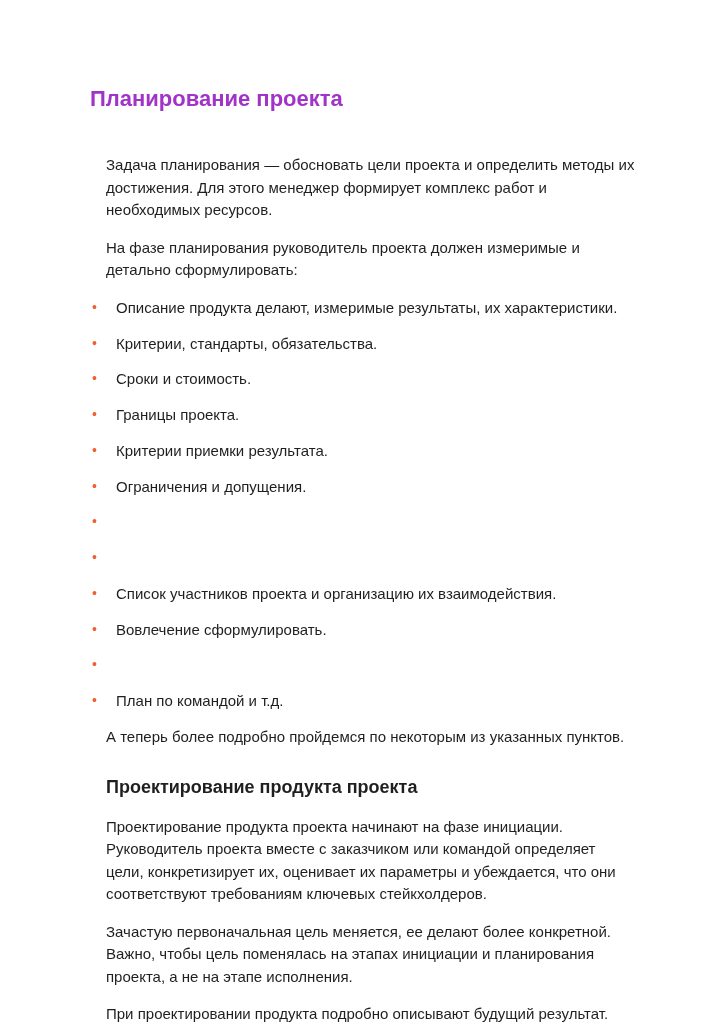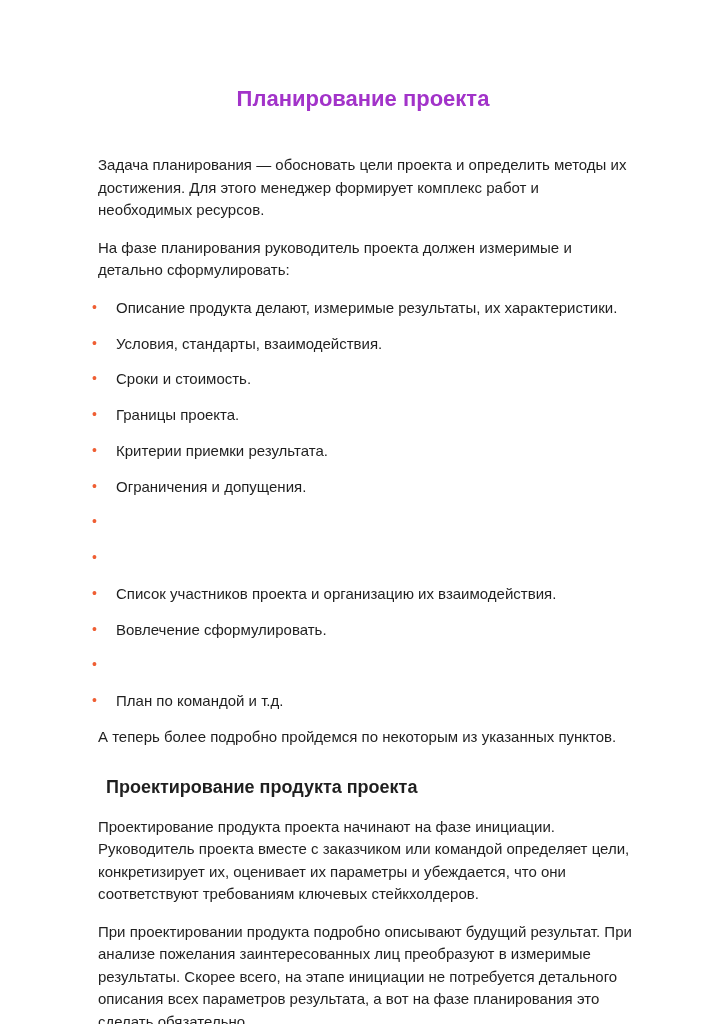--- a/index.html
+++ b/index.html
@@ -21,26 +21,25 @@
     padding: 86px 88px 60px 90px;
     font-family: "Liberation Sans", "DejaVu Sans", sans-serif;
     color: var(--text-color);
   }
   h1.doc-title {
     font-size: 22px;
     line-height: 1.2;
     font-weight: 700;
     color: var(--title-color);
     margin: 0 0 42px 0;
-    text-align: center;
   }
   p.doc-paragraph {
     font-size: 15px;
     line-height: 1.5;
-    margin: 0 0 15px 8px;
+    margin: 0 0 15px 16px;
     font-weight: 400;
   }
   ul.doc-list {
     list-style: none;
     margin: 6px 0 10px 0;
     padding: 0;
   }
   ul.doc-list li {
     display: flex;
     align-items: flex-start;
@@ -75,21 +74,21 @@
 
   <p class="doc-paragraph">На фазе планирования руководитель проекта должен измеримые и детально сформулировать:</p>
 
   <ul class="doc-list">
     <li>
       <span class="bullet-dot">•</span>
       <span>Описание продукта делают, измеримые результаты, их характеристики.</span>
     </li>
     <li>
       <span class="bullet-dot">•</span>
-      <span>Условия, стандарты, взаимодействия.</span>
+      <span>Критерии, стандарты, обязательства.</span>
     </li>
     <li>
       <span class="bullet-dot">•</span>
       <span>Сроки и стоимость.</span>
     </li>
     <li>
       <span class="bullet-dot">•</span>
       <span>Границы проекта.</span>
     </li>
     <li>
@@ -122,16 +121,17 @@
       <span>План по командой и т.д.</span>
     </li>
   </ul>
 
   <p class="doc-paragraph">А теперь более подробно пройдемся по некоторым из указанных пунктов.</p>
 
   <h2 class="section-heading">Проектирование продукта проекта</h2>
 
   <p class="doc-paragraph">Проектирование продукта проекта начинают на фазе инициации. Руководитель проекта вместе с заказчиком или командой определяет цели, конкретизирует их, оценивает их параметры и убеждается, что они соответствуют требованиям ключевых стейкхолдеров.</p>
 
+  <p class="doc-paragraph">Зачастую первоначальная цель меняется, ее делают более конкретной. Важно, чтобы цель поменялась на этапах инициации и планирования проекта, а не на этапе исполнения.</p>
 
   <p class="doc-paragraph">При проектировании продукта подробно описывают будущий результат. При анализе пожелания заинтересованных лиц преобразуют в измеримые результаты. Скорее всего, на этапе инициации не потребуется детального описания всех параметров результата, а вот на фазе планирования это сделать обязательно.</p>
 
 </div>
 
 </body></html>

